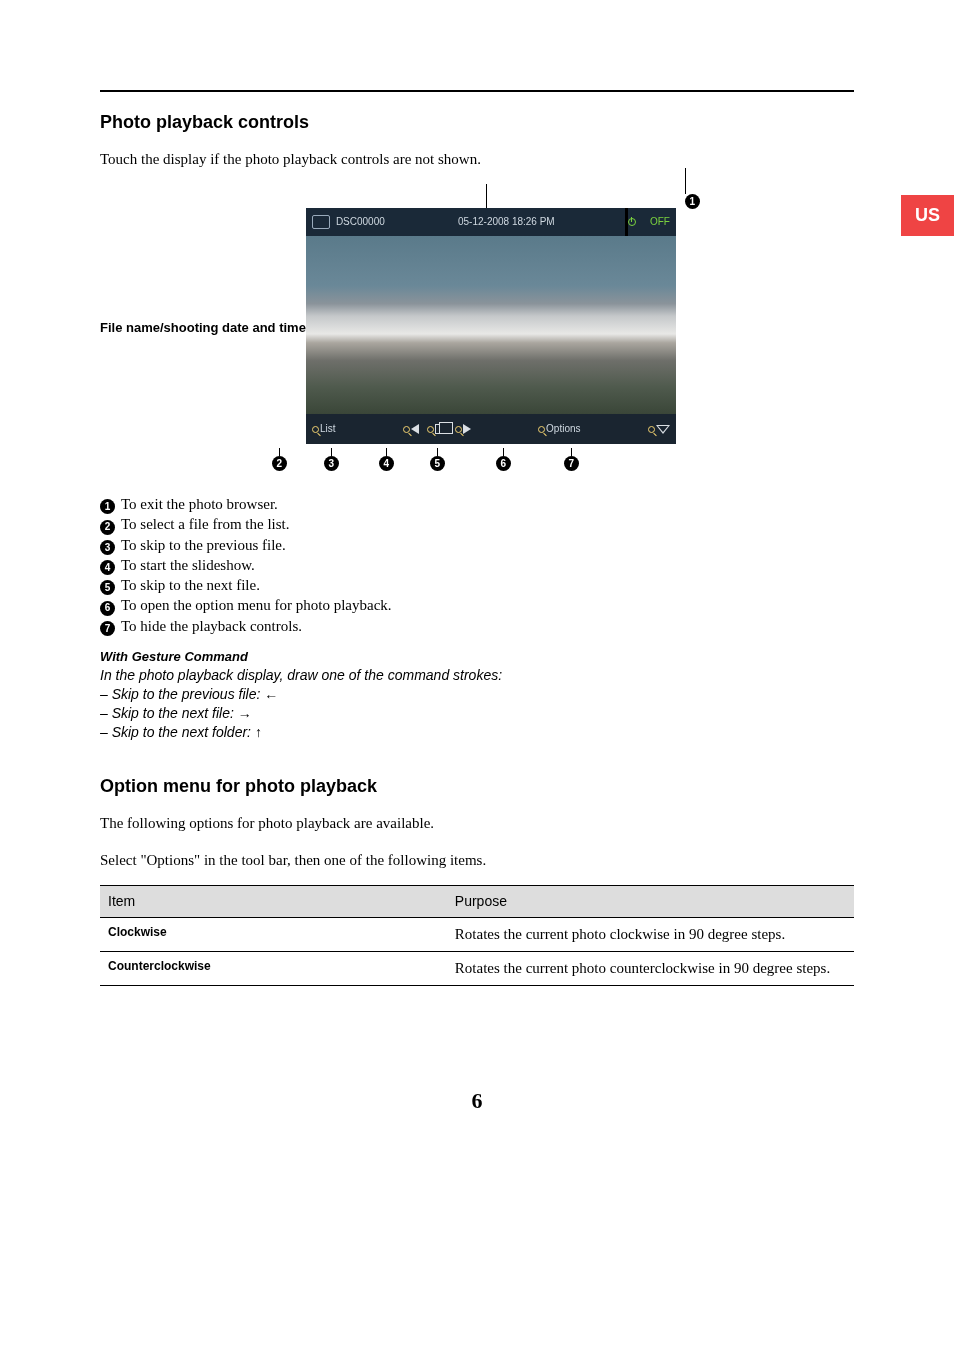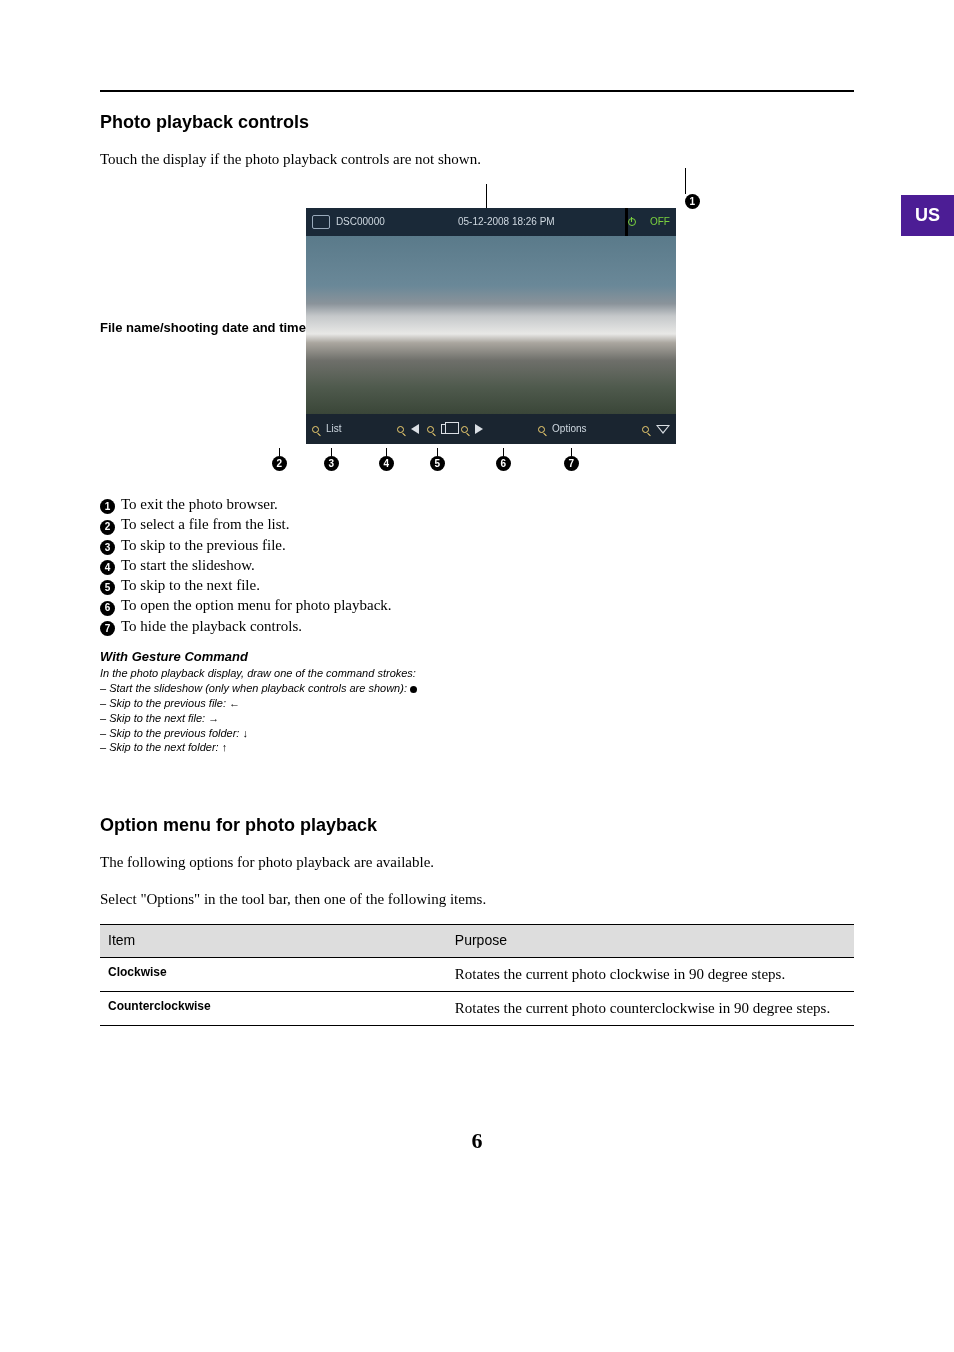--- a/index.html
+++ b/index.html
@@ -116,21 +116,21 @@
       padding: 0 6px;
     }
     .ss-toolbar-group {
       display: flex;
       align-items: center;
       gap: 8px;
     }
     .ss-btn {
       display: flex;
       align-items: center;
-      gap: 7px;
+      gap: 1px;
     }
     .ss-mag {
       width: 7px;
       height: 7px;
       border: 1px solid #f0d070;
       border-radius: 50%;
       position: relative;
     }
     .ss-mag::after {
       content: "";
@@ -241,32 +241,32 @@
       font-family: Arial, sans-serif;
       font-weight: bold;
       font-size: 10px;
       display: inline-flex;
       align-items: center;
       justify-content: center;
       position: relative;
       top: 1px;
     }
     .gesture-block {
-      margin-bottom: 58px;
+      margin-bottom: 32px;
     }
     .gesture-title {
       font-family: Arial, sans-serif;
       font-weight: bold;
       font-style: italic;
       font-size: 13px;
     }
     .gesture-line {
       font-family: Arial, sans-serif;
       font-style: italic;
-      font-size: 11px;
+      font-size: 14px;
       line-height: 1.35;
     }
     .sym{font-style:normal;}
     .sym-dot{display:inline-block;width:7px;height:7px;background:#000;border-radius:50%;vertical-align:middle;}
     .options-table {
       margin-top: 14px;
       width: 100%;
       border-collapse: collapse;
     }
     .options-table th {
@@ -288,21 +288,21 @@
     .options-table td.item-label {
       font-family: Arial, sans-serif;
       font-weight: bold;
       font-size: 12px;
       width: 46%;
     }
     .us-tab {
       position: absolute;
       right: 0;
       top: 195px;
-      background: #4c1d95;
+      background: #ef4444;
       color: #fff;
       font-family: Arial, sans-serif;
       font-weight: bold;
       font-size: 18px;
       padding: 8px 14px;
     }
     .page-num {
       text-align: center;
       font-size: 22px;
       font-weight: bold;
@@ -424,24 +424,22 @@
     </div>
   <div class="legend-item">
       <span class="legend-num">7</span>
       <span>To hide the playback controls.</span>
     </div>
 </div>
 
 <div class="gesture-block">
   <div class="gesture-title">With Gesture Command</div>
   <div class="gesture-line">In the photo playback display, draw one of the command strokes:</div>
-  <div class="gesture-line"><span>– Start the slideshow (only when playback controls are shown): </span><span class="sym sym-dot"></span></div>
   <div class="gesture-line"><span>– Skip to the previous file: </span><span class="sym">←</span></div>
   <div class="gesture-line"><span>– Skip to the next file: </span><span class="sym">→</span></div>
-  <div class="gesture-line"><span>– Skip to the previous folder: </span><span class="sym">↓</span></div>
   <div class="gesture-line"><span>– Skip to the next folder: </span><span class="sym">↑</span></div>
 </div>
 
 <h2 class="section-title">Option menu for photo playback</h2>
 <p class="body-text" style="margin-bottom:16px">The following options for photo playback are available.</p>
 <p class="body-text">Select "Options" in the tool bar, then one of the following items.</p>
 
 <table class="options-table">
   <thead>
     <tr>

